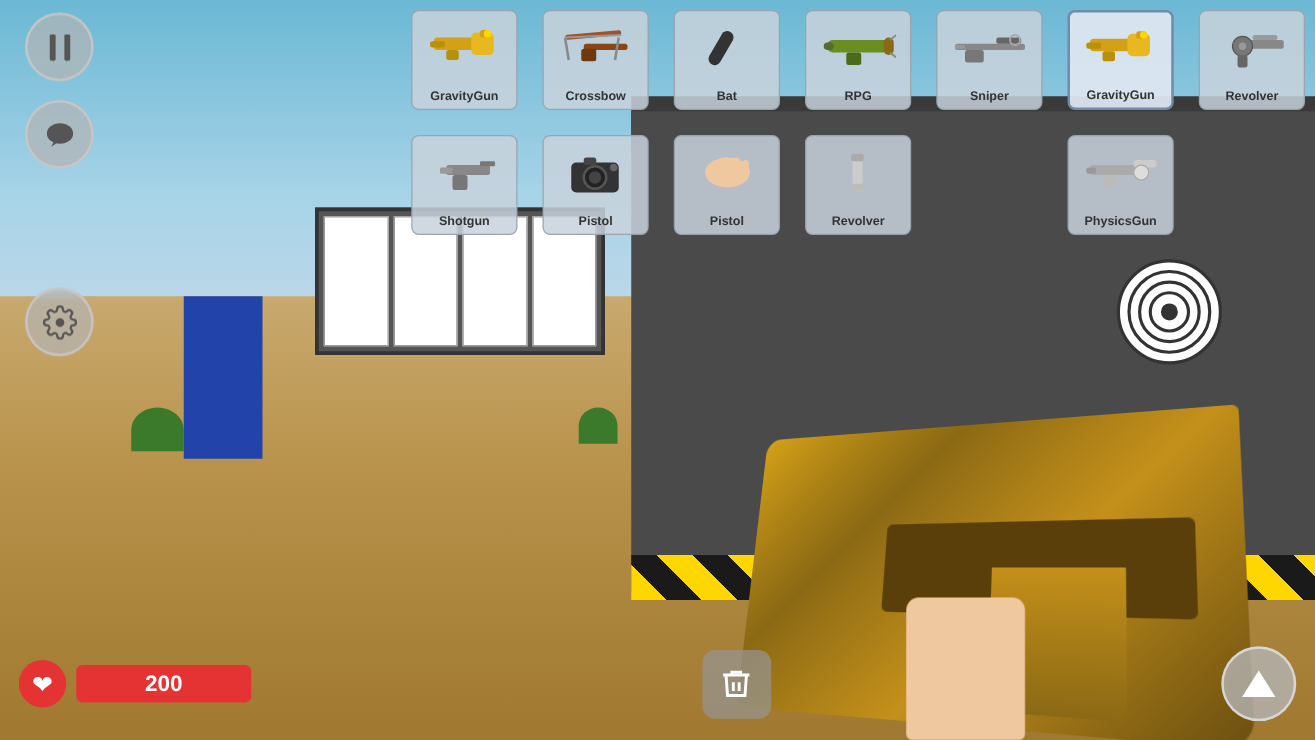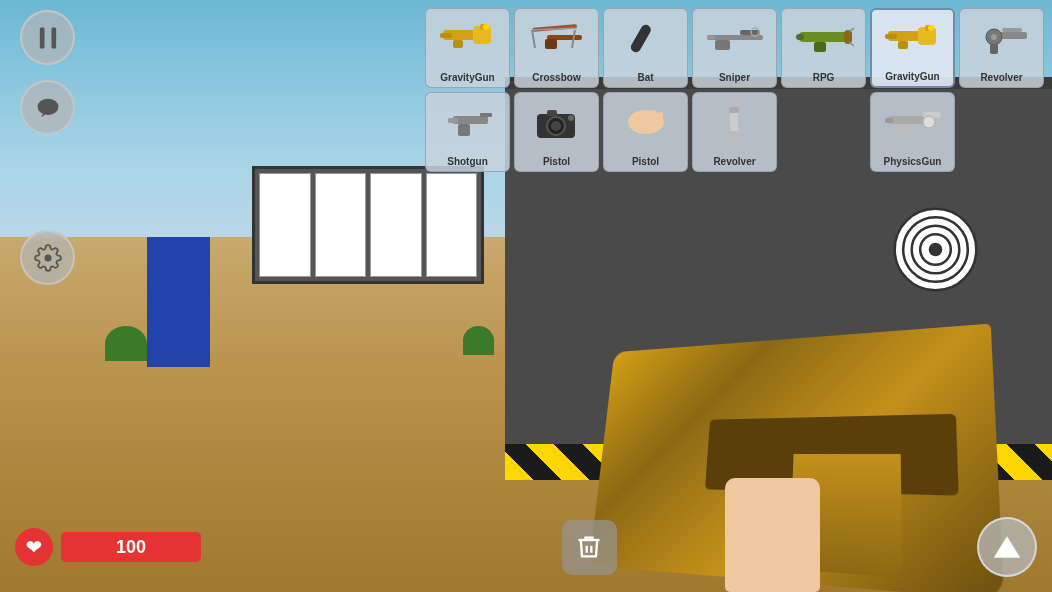--- a/index.html
+++ b/index.html
@@ -268,21 +268,21 @@
     }
 
     
     .weapon-grid {
       position: absolute;
       top: 8px;
       right: 8px;
       display: grid;
       grid-template-columns: repeat(7, 85px);
       grid-template-rows: auto auto auto;
-      gap: 4px;
+      gap: 20px;
     }
     .weapon-cell {
       background: rgba(200,210,220,0.85);
       border: 1px solid rgba(150,160,170,0.9);
       border-radius: 6px;
       padding: 6px 4px 4px;
       display: flex;
       flex-direction: column;
       align-items: center;
       justify-content: space-between;
@@ -425,44 +425,44 @@
       <svg viewBox="0 0 60 40" width="60" height="40">
         <rect x="28" y="5" width="10" height="30" rx="5" fill="#333" transform="rotate(30,28,5)"></rect>
       </svg>
     </div>
     <span class="weapon-label">Bat</span>
   </div>
 
   <div class="weapon-cell">
     <div class="weapon-icon-area">
       <svg viewBox="0 0 60 40" width="60" height="40">
-        <rect x="2" y="17" width="56" height="5" rx="2" fill="#888"></rect>
-        <rect x="35" y="12" width="20" height="5" rx="2" fill="#666"></rect>
-        <rect x="10" y="22" width="15" height="10" rx="2" fill="#777"></rect>
-        <circle cx="50" cy="14" r="4" fill="none" stroke="#aaa" stroke-width="1.5"></circle>
-        <rect x="2" y="18" width="8" height="3" rx="1" fill="#999"></rect>
-      </svg>
-    </div>
-    <span class="weapon-label">Sniper</span>
-  </div>
-
-  <div class="weapon-cell">
-    <div class="weapon-icon-area">
-      <svg viewBox="0 0 60 40" width="60" height="40">
         <rect x="5" y="14" width="50" height="10" rx="4" fill="#6B8E23"></rect>
         <rect x="50" y="12" width="8" height="14" rx="4" fill="#8B6914"></rect>
         <rect x="2" y="16" width="8" height="6" rx="3" fill="#556B2F"></rect>
         <rect x="20" y="24" width="12" height="10" rx="2" fill="#4B6B1A"></rect>
         <line x1="55" y1="14" x2="60" y2="10" stroke="#888" stroke-width="1.5"></line>
         <line x1="55" y1="24" x2="60" y2="28" stroke="#888" stroke-width="1.5"></line>
       </svg>
     </div>
     <span class="weapon-label">RPG</span>
   </div>
 
+  <div class="weapon-cell">
+    <div class="weapon-icon-area">
+      <svg viewBox="0 0 60 40" width="60" height="40">
+        <rect x="2" y="17" width="56" height="5" rx="2" fill="#888"></rect>
+        <rect x="35" y="12" width="20" height="5" rx="2" fill="#666"></rect>
+        <rect x="10" y="22" width="15" height="10" rx="2" fill="#777"></rect>
+        <circle cx="50" cy="14" r="4" fill="none" stroke="#aaa" stroke-width="1.5"></circle>
+        <rect x="2" y="18" width="8" height="3" rx="1" fill="#999"></rect>
+      </svg>
+    </div>
+    <span class="weapon-label">Sniper</span>
+  </div>
+
   <div class="weapon-cell selected">
     <div class="weapon-icon-area">
       <svg viewBox="0 0 60 40" width="60" height="40">
         <rect x="5" y="12" width="40" height="10" rx="3" fill="#D4A017"></rect>
         <rect x="35" y="8" width="18" height="18" rx="4" fill="#E8B820"></rect>
         <rect x="42" y="6" width="8" height="6" rx="2" fill="#D4A017"></rect>
         <circle cx="48" cy="9" r="3" fill="#FFD700"></circle>
         <rect x="2" y="15" width="12" height="5" rx="2" fill="#B8900A"></rect>
         <rect x="15" y="22" width="10" height="8" rx="2" fill="#B8900A"></rect>
       </svg>
@@ -546,21 +546,21 @@
       </svg>
     </div>
     <span class="weapon-label">PhysicsGun</span>
   </div>
 </div>
 
 <div class="bottom-ui">
   <div class="health-container">
     <div class="health-heart">❤</div>
     <div class="health-bar-bg">
-      <span class="health-value">100</span>
+      <span class="health-value">200</span>
     </div>
   </div>
 
   <div class="trash-btn">
     <svg viewBox="0 0 24 24" width="28" height="28" fill="white">
       <polyline points="3 6 5 6 21 6" stroke="white" stroke-width="2" fill="none"></polyline>
       <path d="M19 6l-1 14H6L5 6" stroke="white" stroke-width="2" fill="none"></path>
       <path d="M10 11v6M14 11v6" stroke="white" stroke-width="2"></path>
       <path d="M9 6V4h6v2" stroke="white" stroke-width="2" fill="none"></path>
     </svg>

